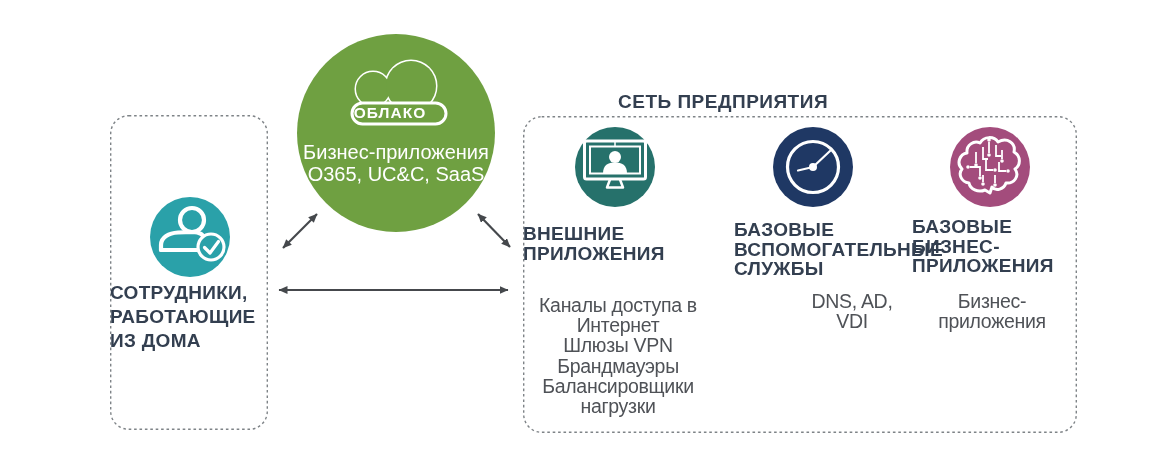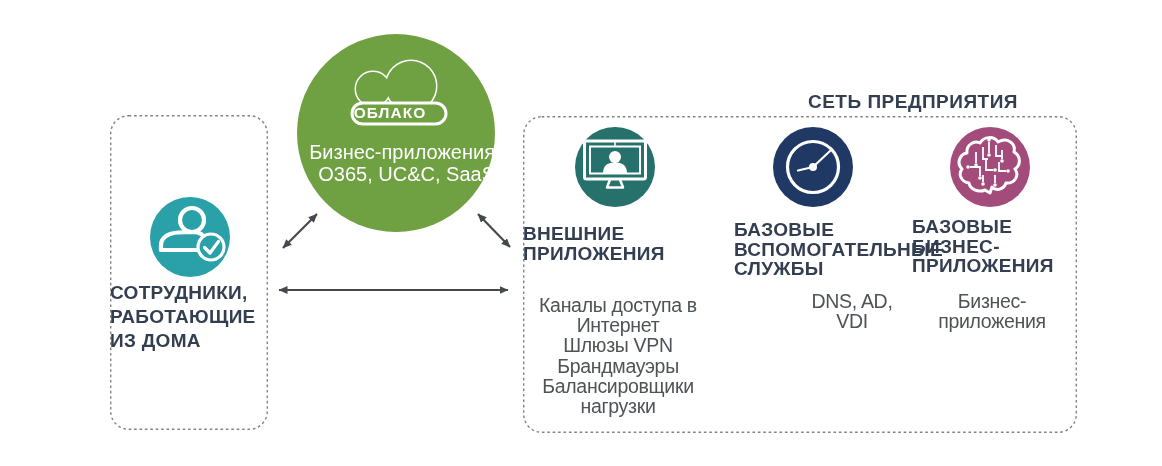--- a/index.html
+++ b/index.html
@@ -9,28 +9,28 @@
   .icon-circle { position:absolute; width:80px; height:80px; border-radius:50%; }
   .icon-circle svg { position:absolute; left:0; top:0; width:80px; height:80px; overflow:visible; }
   .c-teal { background:var(--teal,#2AA1A9); }
   .c-dteal { background:var(--dark-teal,#26716B); }
   .c-navy { background:var(--navy,#1F3864); }
   .c-purple { background:var(--purple,#A34C7C); }
   .heading { position:absolute; font-weight:bold; font-size:19px; line-height:19.5px; letter-spacing:0.3px;
              color:var(--heading,#333F50); text-align:left; white-space:pre; }
   .body-text { position:absolute; font-size:19.5px; line-height:20.2px; letter-spacing:-0.3px;
                color:var(--body-text,#4F5257); text-align:center; white-space:pre; }
-  .net-title { position:absolute; left:618px; top:91px; width:400px; text-align:right; font-weight:bold;
+  .net-title { position:absolute; left:618px; top:91px; width:400px; text-align:left; font-weight:bold;
                font-size:19px; letter-spacing:0.5px; color:var(--heading,#333F50); }
   .cloud-circle { position:absolute; left:297px; top:34px; width:198px; height:198px; border-radius:50%;
                   background:var(--green,#6FA041); }
   .cloud-svg { position:absolute; left:47px; top:27px; width:110px; height:66px; overflow:visible; }
   .cloud-badge { position:absolute; left:55px; top:69px; width:76px; height:20px; line-height:20px;
                  text-align:center; color:#fff; font-weight:bold; font-size:15.5px; letter-spacing:1px; }
-  .cloud-lines { position:absolute; left:0; top:108px; width:100%; text-align:right; color:#fff;
+  .cloud-lines { position:absolute; left:0; top:108px; width:100%; text-align:center; color:#fff;
                  font-size:20px; line-height:21.5px; white-space:pre; }
   .arrows { position:absolute; left:0; top:0; width:1162px; height:466px; }
 </style>
 </head>
 <body>
 
 <div class="canvas">
 
   <svg class="boxes" viewBox="0 0 1162 466">
     <rect x="110.7" y="115.7" width="156.6" height="313.6" rx="18" fill="none" stroke="#7E8387" stroke-width="1.4" stroke-dasharray="2.6 2.8"></rect>

